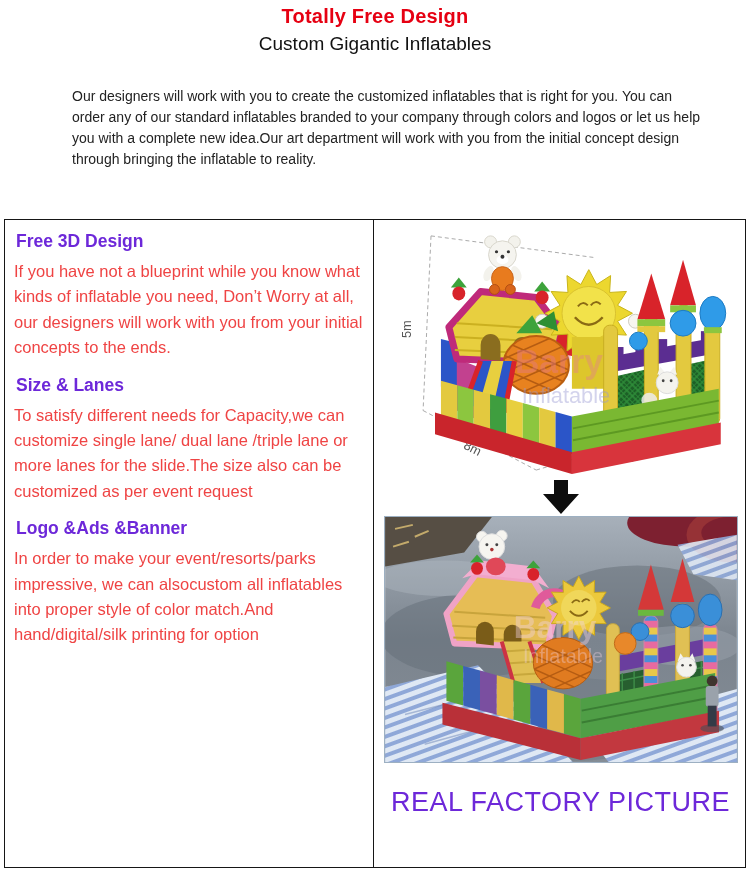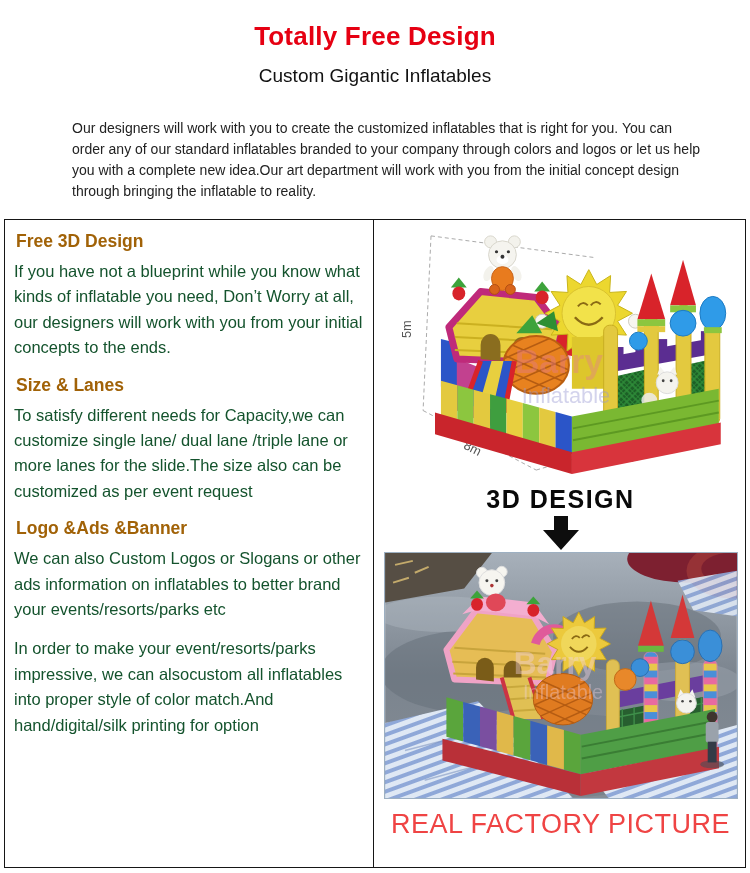--- a/index.html
+++ b/index.html
@@ -1,38 +1,38 @@
 <!DOCTYPE html>
 <html><head>
 <meta charset="utf-8">
 <style>
   * { box-sizing: border-box; }
   html,body { margin:0; padding:0; background:#ffffff; }
   .page {
     position:relative; width:750px; height:873px; background:#fff;
     font-family:"Liberation Sans","DejaVu Sans",sans-serif; color:#1c1c1c; overflow:hidden;
   }
-  .page-title { text-align:center; font-size:26px; font-weight:bold; padding-top:21px; letter-spacing:.2px; }
-  .page-subtitle { text-align:center; font-size:19px; margin-top:13px; color:#111; }
+  .page-title { text-align:center; font-size:20px; font-weight:bold; padding-top:5px; letter-spacing:.2px; }
+  .page-subtitle { text-align:center; font-size:19px; margin-top:5px; color:#111; }
   .intro { width:634px; margin:31px 0 0 72px; font-size:14px; line-height:1.49; color:#222; }
 
   .content-box {
     position:absolute; left:4px; top:219px; width:742px; height:649px;
     border:1px solid #161616; display:flex;
   }
   .left-col { width:369px; border-right:1px solid #161616; padding:11px 8px 0 9px; }
-  .section-heading { font-size:17.5px; font-weight:bold; margin:0 0 7px 2px; color:#a16207; }
-  .section-body { font-size:16.5px; line-height:1.54; margin:0 0 14px 0; color:#14532d; }
+  .section-heading { font-size:17.5px; font-weight:bold; margin:0 0 7px 2px; color:#6d28d9; }
+  .section-body { font-size:16.5px; line-height:1.54; margin:0 0 14px 0; color:#ef4444; }
 
   .right-col { flex:1; padding:2px 6px 0 8px; text-align:center; }
   .render-3d-wrap { width:354px; height:256px; margin:0 auto; }
   .caption-3d { font-size:25px; font-weight:bold; letter-spacing:1.5px; margin:7px 0 0 0; color:#090909; }
   .down-arrow-wrap { margin:2px 0 2px 0; height:34px; }
   .photo-wrap { width:354px; height:247px; margin:2px auto 0; border:1px solid #9db0c2; overflow:hidden; }
-  .caption-photo { font-size:27px; font-weight:400; letter-spacing:.5px; margin-top:10px; color:#ef4444; }
+  .caption-photo { font-size:27px; font-weight:400; letter-spacing:.5px; margin-top:24px; color:#6d28d9; }
   svg text { font-family:"Liberation Sans","DejaVu Sans",sans-serif; }
 </style>
 </head>
 <body>
 
 <div class="page">
 
   <div class="page-title" style="color: rgb(230, 0, 18);">Totally Free Design</div>
   <div class="page-subtitle">Custom Gigantic Inflatables</div>
 
@@ -41,21 +41,20 @@
   <div class="content-box">
 
     <div class="left-col">
       <h3 class="section-heading">Free 3D Design</h3>
       <p class="section-body">If you have not a blueprint while you know what kinds of inflatable you need, Don’t Worry at all, our designers will work with you from your initial concepts to the ends.</p>
 
       <h3 class="section-heading">Size &amp; Lanes</h3>
       <p class="section-body">To satisfy different needs for Capacity,we can customize single lane/ dual lane /triple lane or more lanes for the slide.The size also can be customized as per event request</p>
 
       <h3 class="section-heading">Logo &amp;Ads &amp;Banner</h3>
-      <p class="section-body">We can also Custom Logos or Slogans or other ads information on inflatables to better brand your events/resorts/parks etc</p>
 
 
       <p class="section-body">In order to make your event/resorts/parks impressive, we can alsocustom all inflatables into proper style of color match.And hand/digital/silk printing for option</p>
     </div>
 
     <div class="right-col">
 
       <div class="render-3d-wrap">
         <svg width="354" height="256" viewBox="0 0 354 258">
           <defs>
@@ -177,21 +176,20 @@
           </g>
 
           <polygon points="50,192 188,232 188,254 50,214" fill="#c9252c"></polygon>
           <polygon points="188,232 338,202 338,224 188,254" fill="#d8343c"></polygon>
 
           <text x="175" y="152" text-anchor="middle" font-size="34" font-weight="bold" fill="rgba(225,120,150,0.38)">Barry</text>
           <text x="182" y="182" text-anchor="middle" font-size="22" fill="rgba(150,150,210,0.42)">Inflatable</text>
         </svg>
       </div>
 
-      <div class="caption-3d">3D DESIGN</div>
 
       <div class="down-arrow-wrap">
         <svg width="36" height="34" viewBox="0 0 36 34">
             <polygon points="11,0 25,0 25,14 36,14 18,34 0,14 11,14" fill="#0d0d0d"></polygon>
           </svg>
       </div>
 
       <div class="photo-wrap">
         <svg width="352" height="245" viewBox="0 0 356 248">
           <defs>

